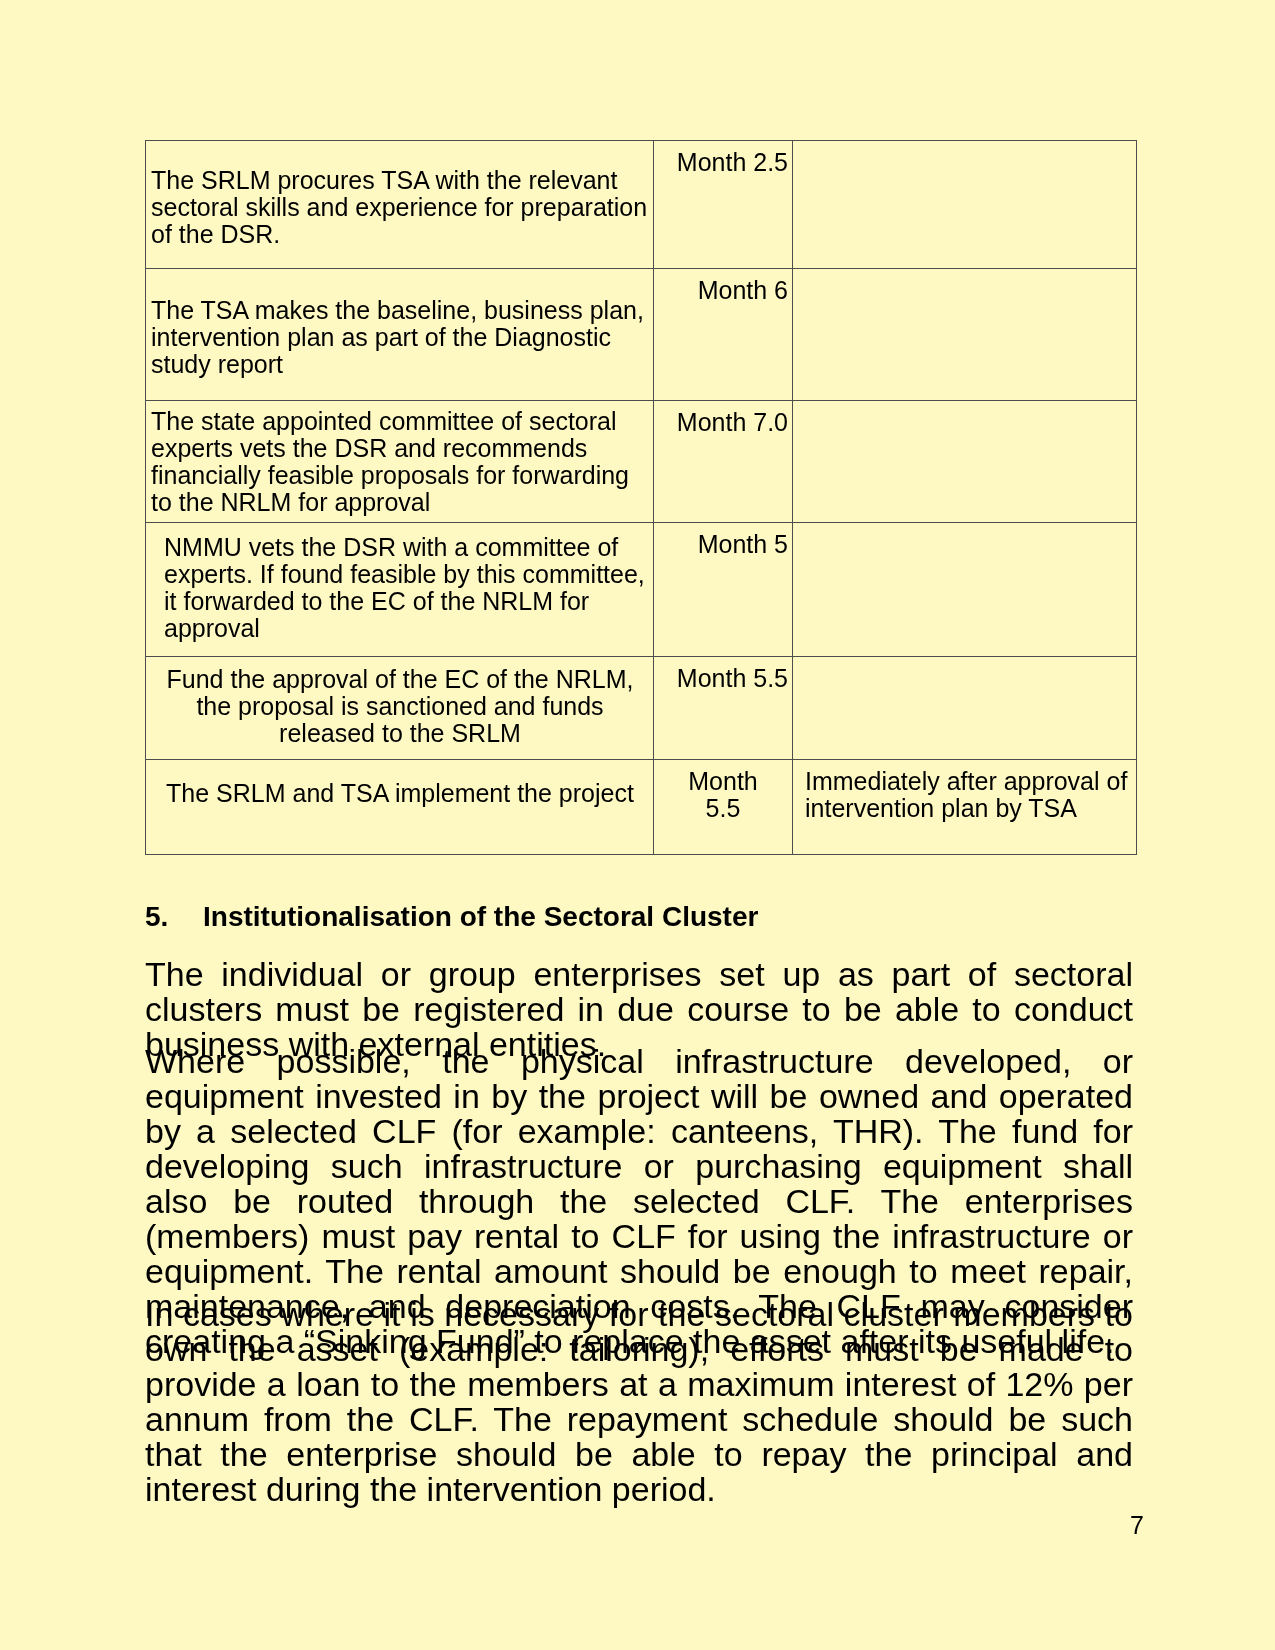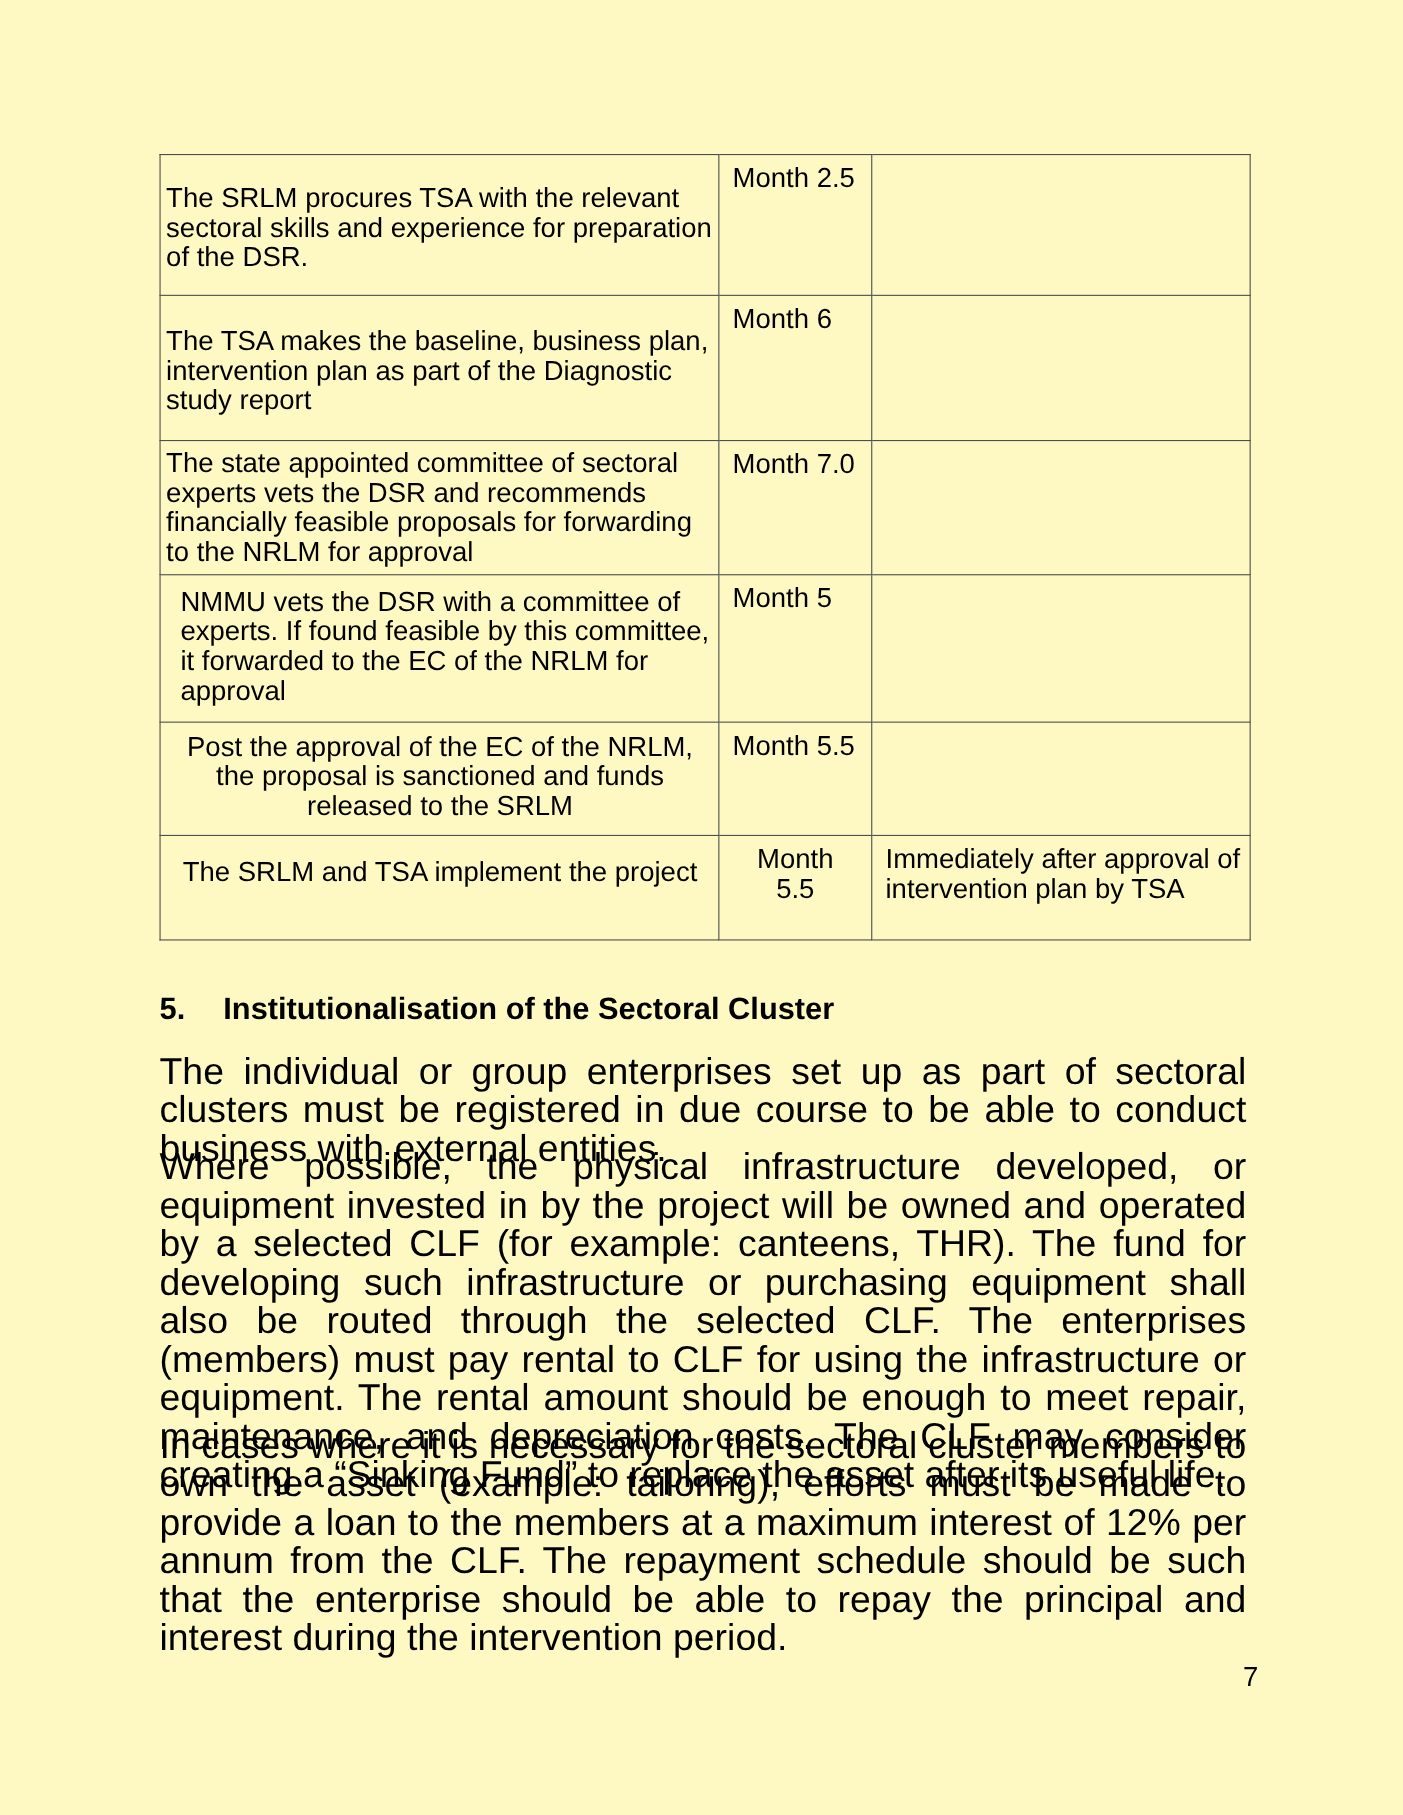--- a/index.html
+++ b/index.html
@@ -40,21 +40,21 @@
   col.c3 { width: 344px; }
 
   tr.r1 { height: 128px; }
   tr.r2 { height: 132px; }
   tr.r3 { height: 108px; }
   tr.r4 { height: 134px; }
   tr.r5 { height: 103px; }
   tr.r6 { height: 95px; margin-top: 12px;  }
 
   td.act  { padding: 6px 4px 6px 5px; text-align: left; }
-  td.mon  { padding: 8px 4px 6px 12px; text-align: left; }
+  td.mon  { padding: 8px 4px 6px 12px; text-align: right; }
   td.note { padding: 8px 4px 6px 12px; text-align: left; }
 
   tr.r1 td.act { padding-top: 26px; }
   tr.r2 td.act { padding-top: 28px; }
   tr.r3 td.act { padding-top: 7px; }
   tr.r4 td.act { padding-top: 11px; padding-left: 18px; padding-right: 4px; }
   tr.r5 td.act { padding-top: 9px;  text-align: center; }
   tr.r6 td.act { padding-top: 20px; text-align: center; }
   tr.r6 td.mon { text-align: center; padding: 8px 4px; white-space: pre-line; }
 
@@ -125,21 +125,21 @@
           <td class="act">The state appointed committee of sectoral experts vets the DSR and recommends financially feasible proposals for forwarding to the NRLM for approval</td>
           <td class="mon">Month 7.0</td>
           <td class="note"></td>
         </tr>
         <tr class="r4">
           <td class="act">NMMU vets the DSR with a committee of experts. If found feasible by this committee, it forwarded to the EC of the NRLM for approval</td>
           <td class="mon">Month 5</td>
           <td class="note"></td>
         </tr>
         <tr class="r5">
-          <td class="act">Post the approval of the EC of the NRLM, the proposal is sanctioned and funds released to the SRLM</td>
+          <td class="act">Fund the approval of the EC of the NRLM, the proposal is sanctioned and funds released to the SRLM</td>
           <td class="mon">Month 5.5</td>
           <td class="note"></td>
         </tr>
         <tr class="r6">
           <td class="act">The SRLM and TSA implement the project</td>
           <td class="mon">Month
 5.5</td>
           <td class="note">Immediately after approval of intervention plan by TSA</td>
         </tr>
       </tbody>

